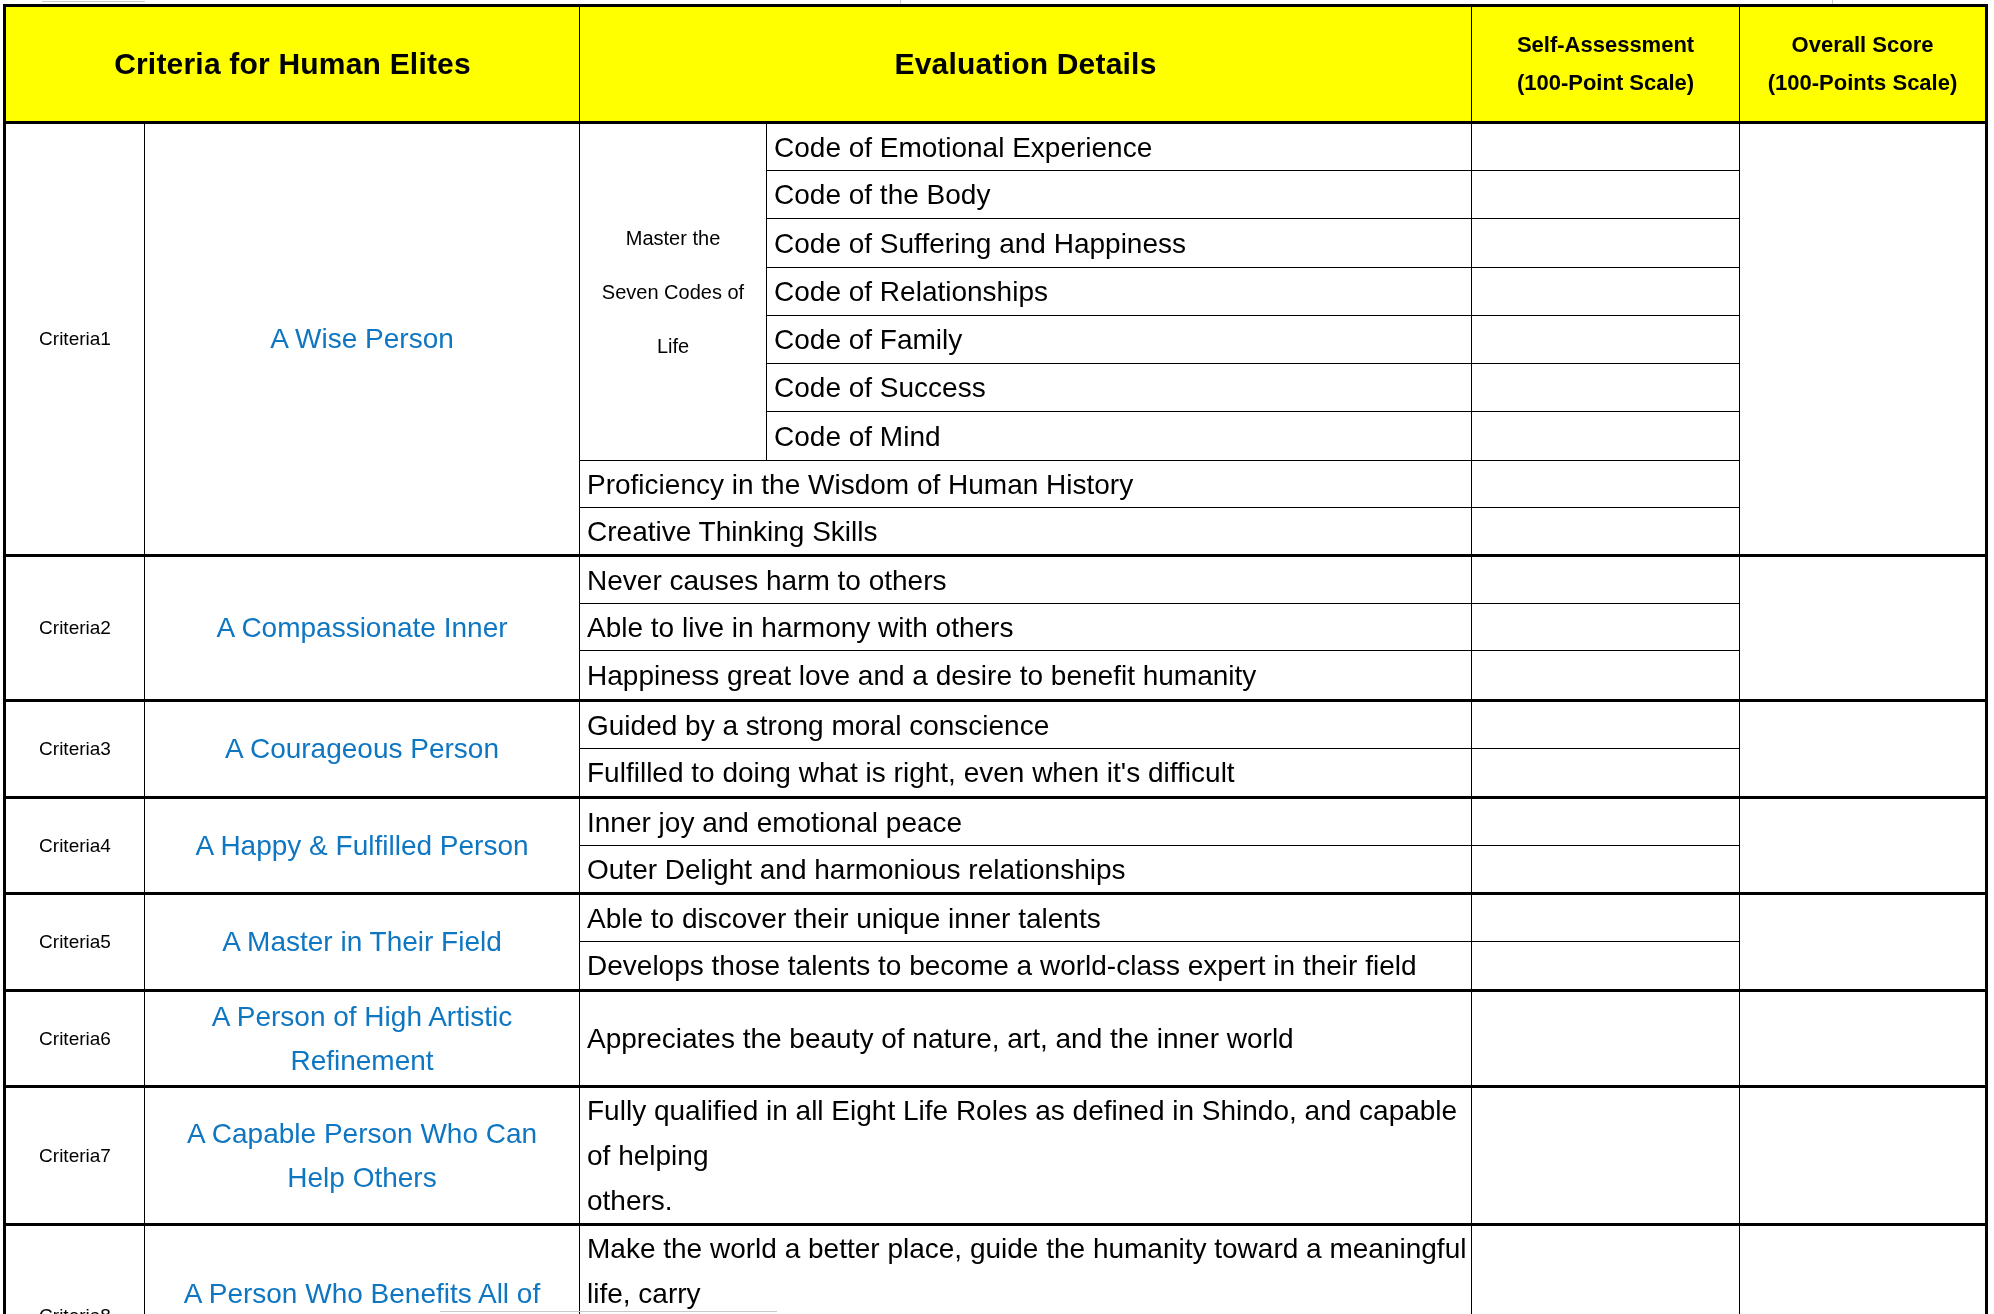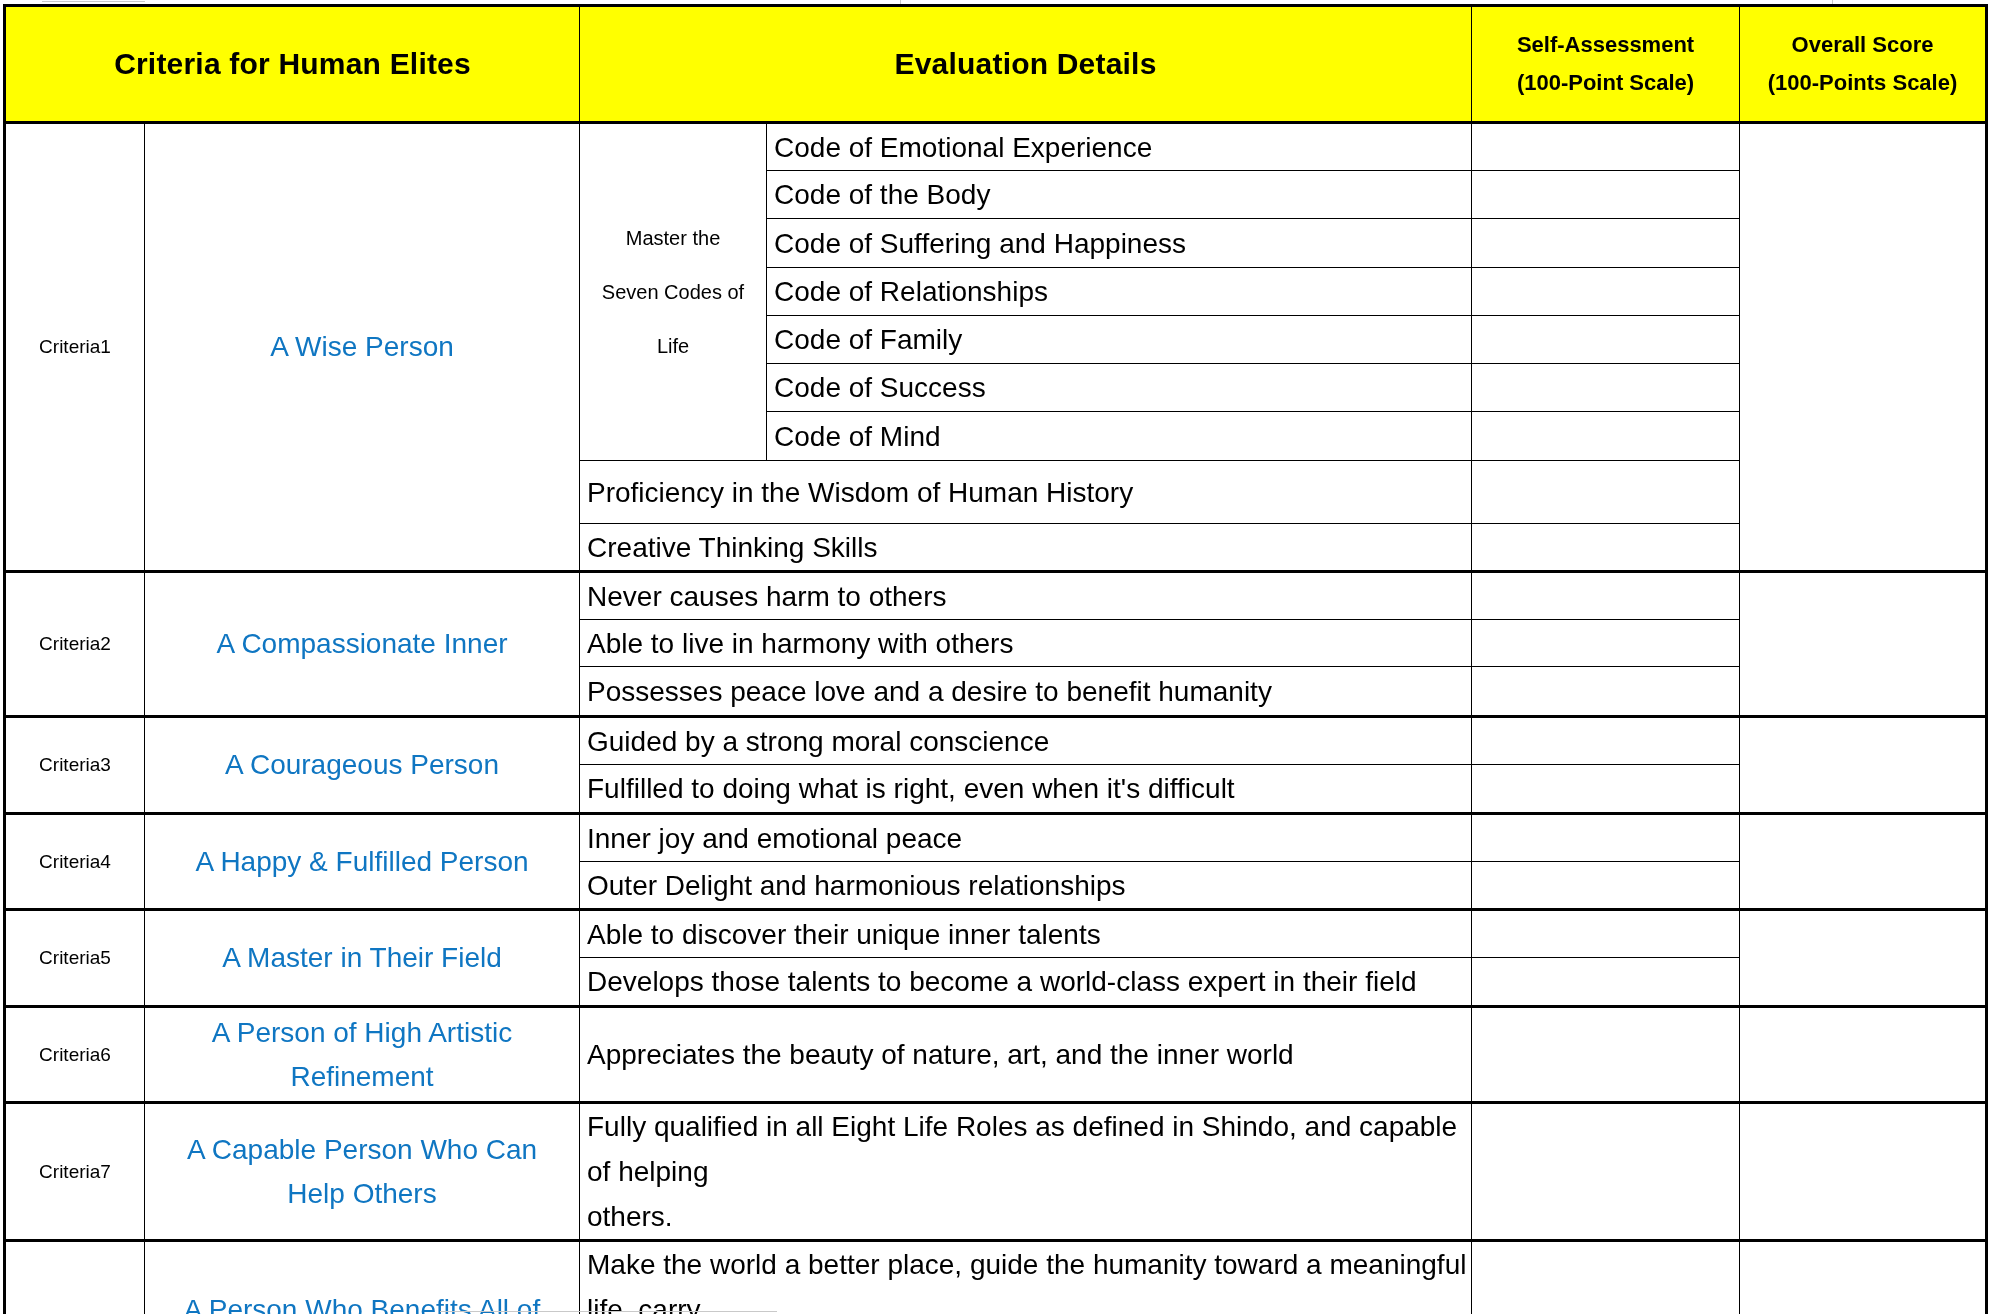--- a/index.html
+++ b/index.html
@@ -74,42 +74,42 @@
           <td class="score"></td>
         </tr>
   <tr style="height:48px">
           <td class="detail" data-bind="criteria.0.subgroup.items.5">Code of Success</td>
           <td class="score"></td>
         </tr>
   <tr style="height:49px">
           <td class="detail" data-bind="criteria.0.subgroup.items.6">Code of Mind</td>
           <td class="score"></td>
         </tr>
-  <tr style="height:63px">
+  <tr style="height:47px">
           <td class="detail" colspan="2" data-bind="criteria.0.details.0">Proficiency in the Wisdom of Human History</td>
           <td class="score"></td>
         </tr>
   <tr style="height:48px">
           <td class="detail" colspan="2" data-bind="criteria.0.details.1">Creative Thinking Skills</td>
           <td class="score"></td>
         </tr>
 
   <tr class="grp" style="height:48px">
     <td class="crit-id" rowspan="3" data-bind="criteria.1.id">Criteria2</td>
     <td class="crit-name" rowspan="3" data-bind="criteria.1.name">A Compassionate Inner</td>
     <td class="detail" colspan="2" data-bind="criteria.1.details.0">Never causes harm to others</td>
     <td class="score"></td>
     <td class="score" rowspan="3"></td>
   </tr>
   <tr style="height:47px">
           <td class="detail" colspan="2" data-bind="criteria.1.details.1">Able to live in harmony with others</td>
           <td class="score"></td>
         </tr>
   <tr style="height:50px">
-          <td class="detail" colspan="2" data-bind="criteria.1.details.2">Possesses peace love and a desire to benefit humanity</td>
+          <td class="detail" colspan="2" data-bind="criteria.1.details.2">Happiness great love and a desire to benefit humanity</td>
           <td class="score"></td>
         </tr>
 
   <tr class="grp" style="height:48px">
     <td class="crit-id" rowspan="2" data-bind="criteria.2.id">Criteria3</td>
     <td class="crit-name" rowspan="2" data-bind="criteria.2.name">A Courageous Person</td>
     <td class="detail" colspan="2" data-bind="criteria.2.details.0">Guided by a strong moral conscience</td>
     <td class="score"></td>
     <td class="score" rowspan="2"></td>
   </tr>

